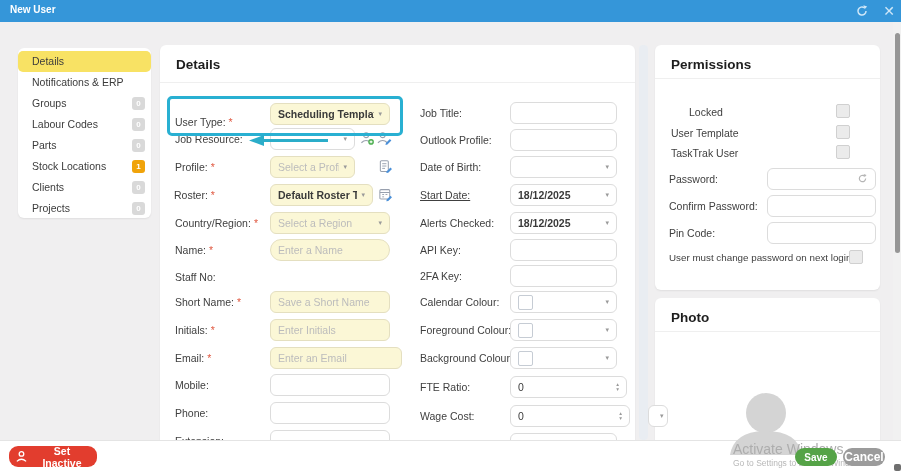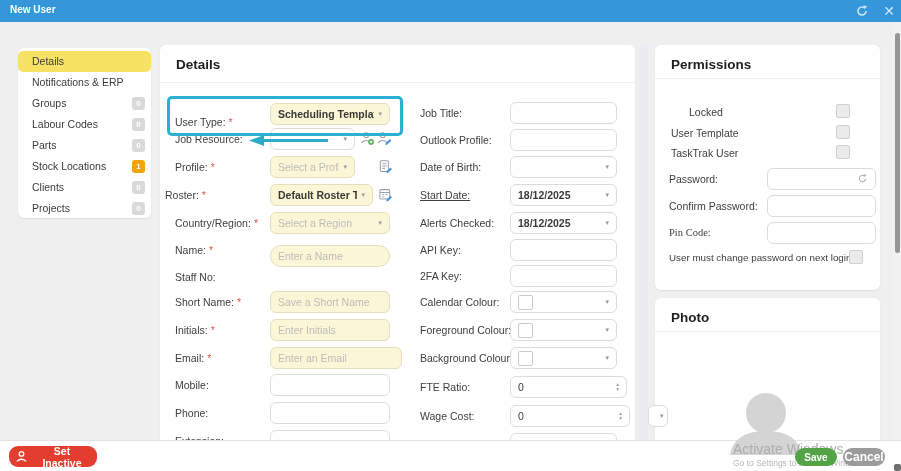--- a/index.html
+++ b/index.html
@@ -134,38 +134,38 @@
       <div class="lab" style="left: 15px; top: 116px;"><span>Profile:</span><span class="req">*</span></div>
       <div class="ctl yellow" style="left: 110px; top: 111px; width: 85px;">
         <span class="ph">Select a Profile</span>
         <span class="caret">▾</span>
       </div>
       <span class="icobtn" style="left: 218px; top: 114px;"><svg viewBox="0 0 16 16" width="15" height="15">
           <rect x="2.5" y="1.8" width="8.5" height="11.5" rx="1.2" fill="none" stroke="#98a0ae" stroke-width="1.1"></rect>
           <path d="M4.5 5h4.5 M4.5 7.5h4.5 M4.5 10h3" stroke="#98a0ae" stroke-width="1"></path>
           <path d="M9.3 13 l4-4 1.6 1.6 -4 4 -2 .4 z" fill="#4a90d9"></path>
         </svg></span>
-      <div class="lab" style="left: 5px; top: 144px;"><span>Roster:</span><span class="req">*</span></div>
+      <div class="lab" style="left: 14px; top: 144px;"><span>Roster:</span><span class="req">*</span></div>
       <div class="ctl yellow" style="left: 110px; top: 139px; width: 103px;">
         <span class="val">Default Roster Test</span>
         <span class="caret">▾</span>
       </div>
       <span class="icobtn" style="left: 218px; top: 142px;"><svg viewBox="0 0 16 16" width="15" height="15">
           <rect x="2" y="2.8" width="10.5" height="10" rx="1.2" fill="none" stroke="#98a0ae" stroke-width="1.1"></rect>
           <path d="M2 5.8h10.5" stroke="#98a0ae" stroke-width="1.1"></path>
           <path d="M4.5 8h2 M8 8h2 M4.5 10.5h2" stroke="#98a0ae" stroke-width="1"></path>
           <path d="M9.3 13.2 l4-4 1.6 1.6 -4 4 -2 .4 z" fill="#4a90d9"></path>
         </svg></span>
       <div class="lab" style="left: 15px; top: 172px;"><span>Country/Region:</span><span class="req">*</span></div>
       <div class="ctl yellow" style="left: 110px; top: 167px; width: 120px;">
         <span class="ph">Select a Region</span>
         <span class="caret">▾</span>
       </div>
       <div class="lab" style="left: 15px; top: 199px;"><span>Name:</span><span class="req">*</span></div>
-      <div class="ctl yellow" style="left: 110px; top: 200px; width: 120px; border-radius: 11px;">
+      <div class="ctl yellow" style="left: 110px; top: 194px; width: 120px; border-radius: 11px;">
         <span class="ph">Enter a Name</span>
       </div>
       <div class="lab" style="left: 15px; top: 226px;"><span>Staff No:</span></div>
       <div class="lab" style="left: 15px; top: 251px;"><span>Short Name:</span><span class="req">*</span></div>
       <div class="ctl yellow" style="left: 110px; top: 246px; width: 120px;">
         <span class="ph">Save a Short Name</span>
       </div>
       <div class="lab" style="left: 15px; top: 279px;"><span>Initials:</span><span class="req">*</span></div>
       <div class="ctl yellow" style="left: 110px; top: 274px; width: 120px;">
         <span class="ph">Enter Initials</span>
@@ -253,21 +253,21 @@
       <div class="cb" style="left: 181px; top: 100px;"></div>
       <div class="lab" style="left: 14px; top: 128px;">Password:</div>
       <div class="ctl" style="left: 112px; top: 123px; width: 109px;">
         <span style="margin-left: auto;"><svg viewBox="0 0 16 16" width="11" height="11">
             <path d="M12.6 8a4.6 4.6 0 1 1-1.9-3.7" fill="none" stroke="#b5b5b5" stroke-width="1.7"></path>
             <path d="M9.6 1.4 L13.9 2.9 L11 6.1 Z" fill="#b5b5b5"></path>
           </svg></span>
       </div>
       <div class="lab" style="left: 14px; top: 155px;">Confirm Password:</div>
       <div class="ctl" style="left: 112px; top: 150px; width: 109px;"></div>
-      <div class="lab" style="left: 14px; top: 182px; font-family: Liberation Serif, serif;">Pin Code:</div>
+      <div class="lab" style="left: 14px; top: 182px;">Pin Code:</div>
       <div class="ctl" style="left: 112px; top: 177px; width: 109px;"></div>
       <div class="lab" style="left: 14px; top: 207px; font-size: 9.8px;">User must change password on next login</div>
       <div class="cb" style="left: 194px; top: 205px;"></div>
     </div>
 
   <div class="panel" style="left:655px;top:298px;width:225px;height:172px;">
     <div class="hd">Photo</div>
     <div class="divider" style="top:33px;"></div>
   </div>
 

